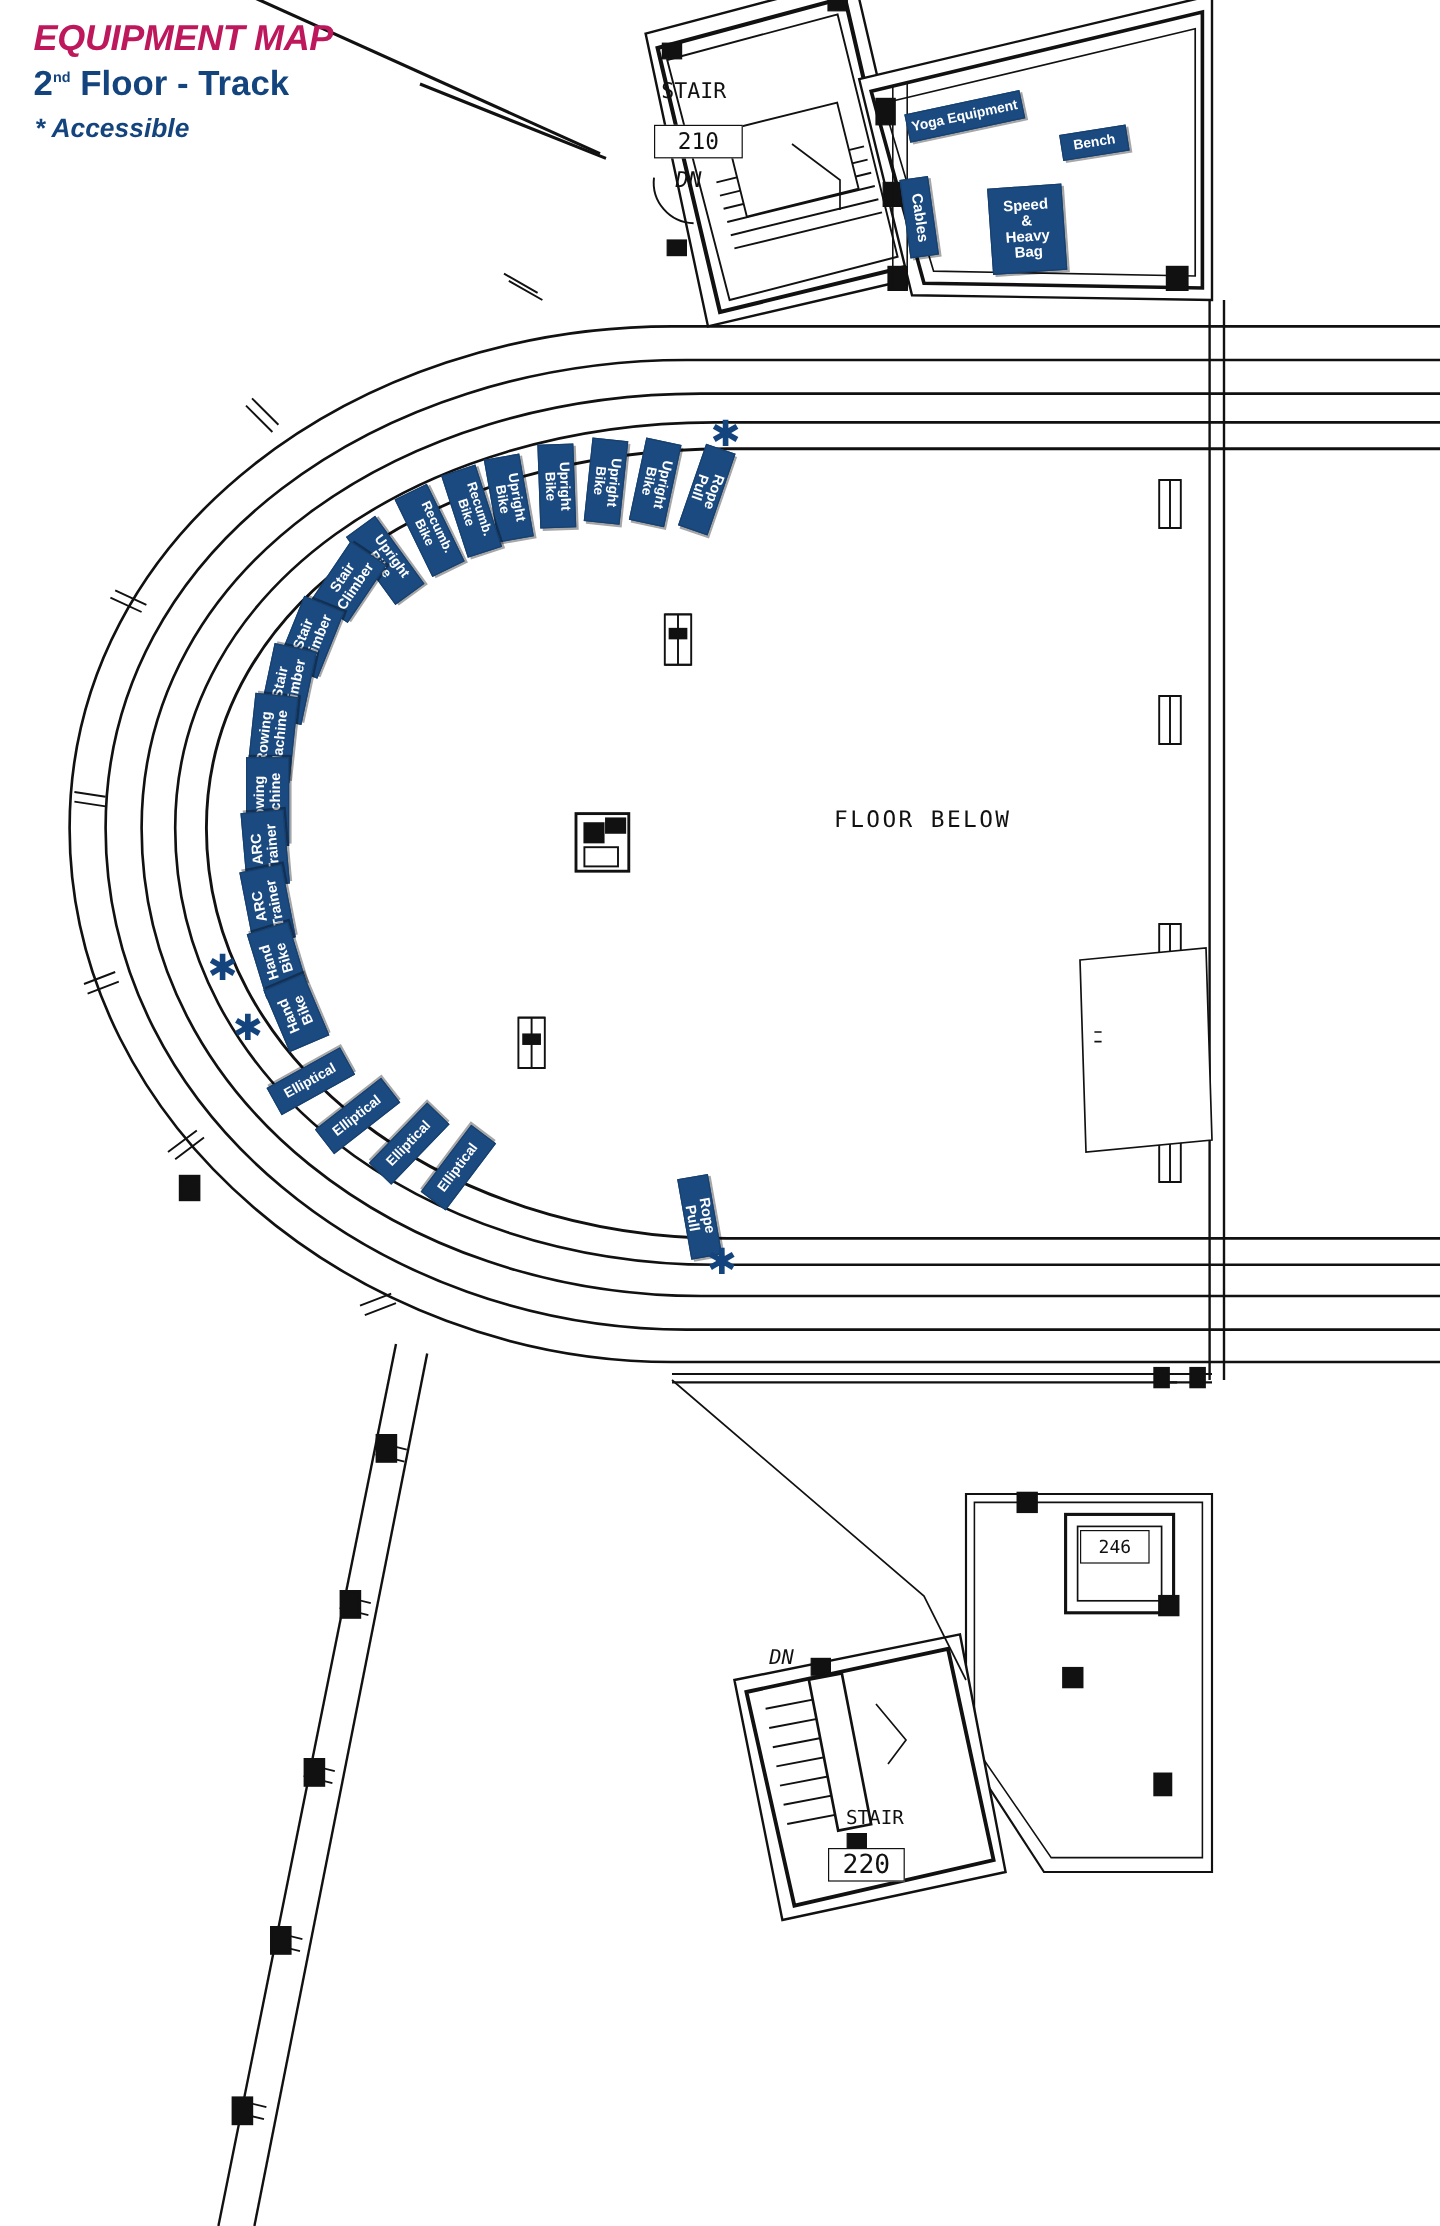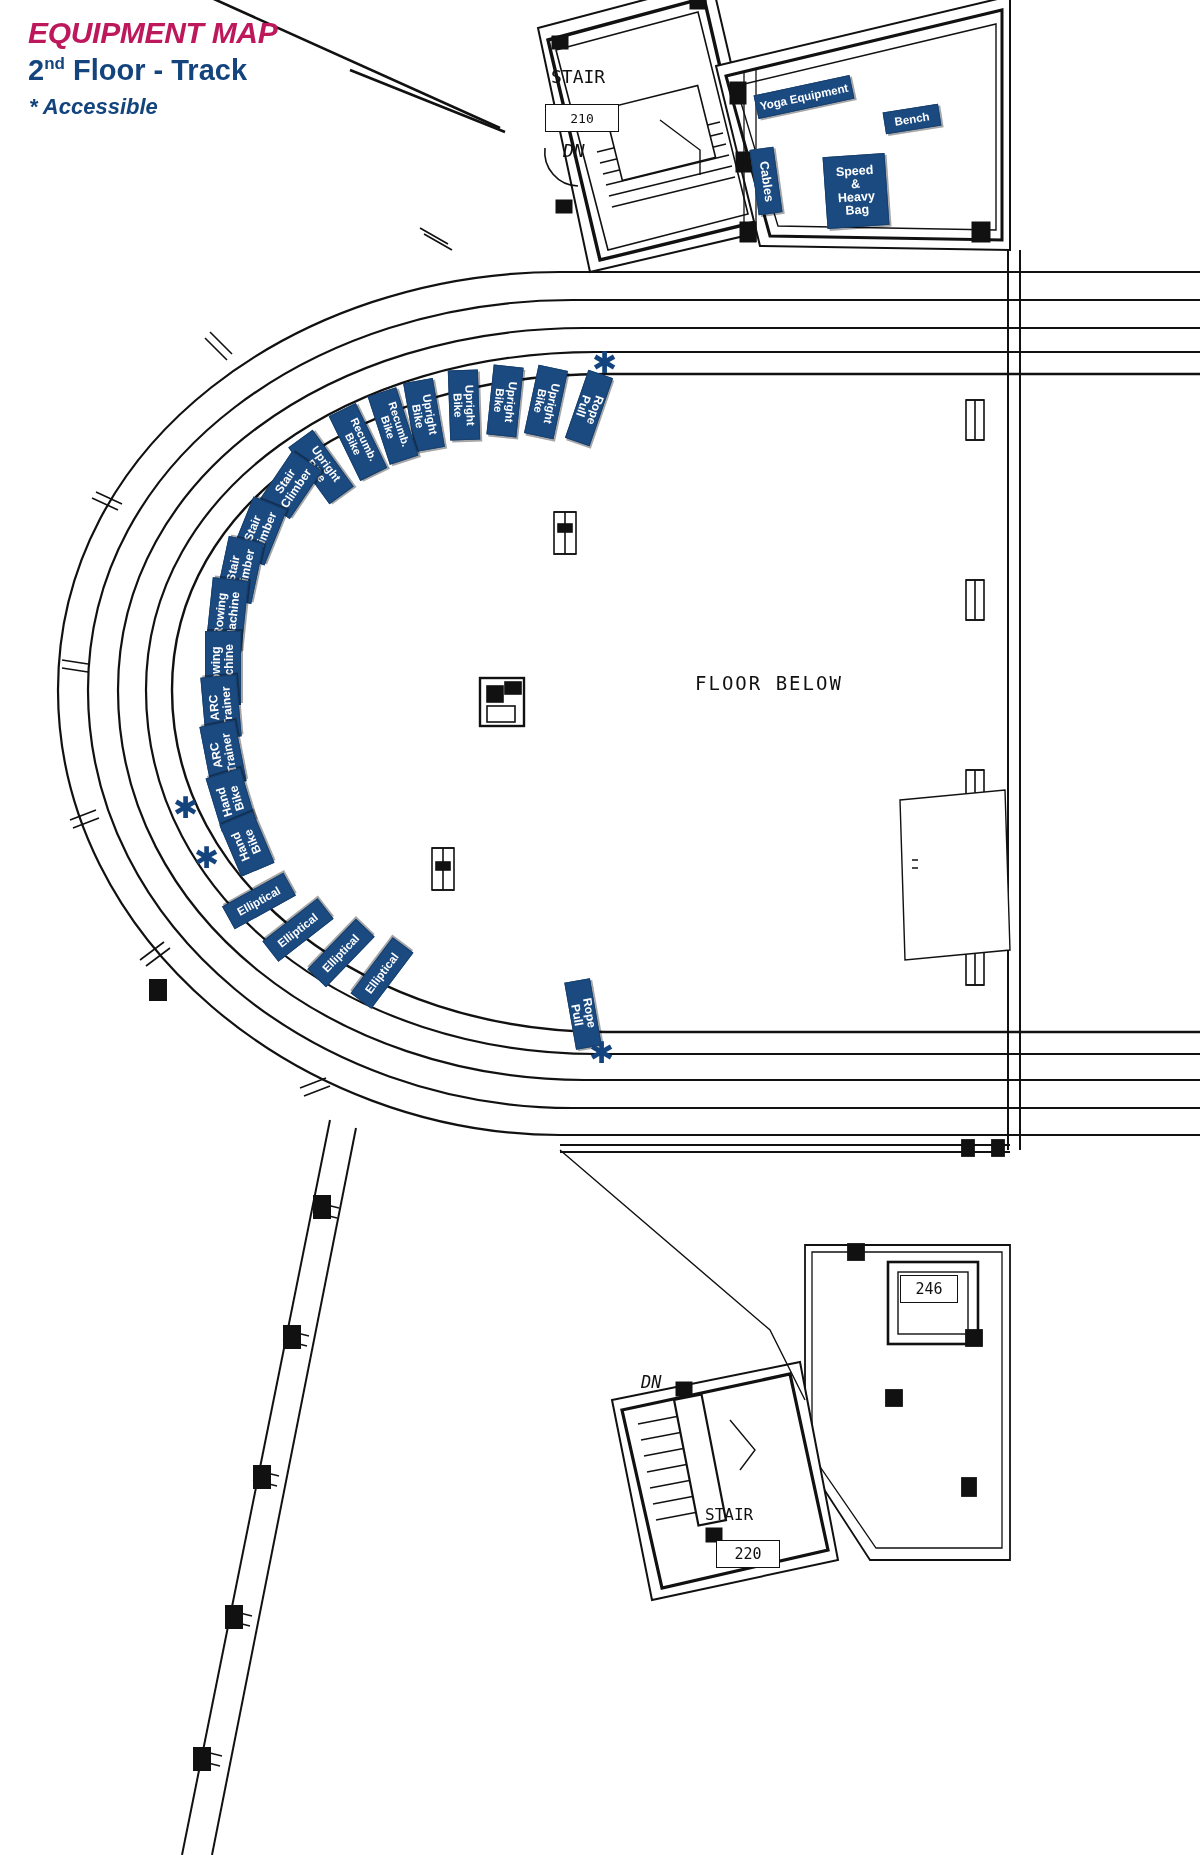--- a/index.html
+++ b/index.html
@@ -3,21 +3,21 @@
 <meta charset="utf-8">
 <style>
   html,body{margin:0;padding:0;background:#ffffff;}
   body{width:1200px;height:1855px;position:relative;overflow:hidden;
        font-family:"Liberation Sans", sans-serif;}
 
   
   #title-block{position:absolute;left:28px;top:18px;z-index:40;}
   #title-block .t1{font-size:30px;font-weight:bold;color:#be185d;letter-spacing:-0.3px;line-height:1.0;font-style:italic;}
   #title-block .t2{font-size:29px;font-weight:bold;color:#14447d;line-height:1.25;margin-top:4px;}
-  #title-block .t2 sup{font-size:17px;}
+  #title-block .t2 sup{font-size:12px;}
   #title-block .t3{font-size:22px;font-weight:bold;font-style:italic;color:#14447d;margin-top:6px;margin-left:1px;}
 
   
   #plan{position:absolute;left:0;top:0;width:1200px;height:1855px;}
 
   
   .tag{position:absolute;background:#1b4a80;color:#fff;font-weight:bold;
        text-align:center;display:flex;align-items:center;justify-content:center;
        box-shadow:2px 2px 0 rgba(0,0,0,.35);
        border:1px solid #17406e;box-sizing:border-box;line-height:1.05;z-index:30;}
@@ -198,29 +198,29 @@
 
   <g fill="none" stroke="#111" stroke-width="1.4">
     <path d="M560 1150 L770 1330 L805 1400"></path>
     <path d="M900 800 L1005 790 L1010 950 L905 960 Z" fill="#fff"></path>
     <path d="M912 860 l6 0 M912 868 l6 0"></path>
   </g>
 </svg>
 
 <div class="ptxt" style="left:551px;top:66px;font-size:18px;">STAIR</div>
 <div class="ptxt" style="left:563px;top:140px;font-size:18px;font-style:italic;">DN</div>
-<div class="rmnum" style="left:545px;top:104px;width:72px;height:26px;font-size:13px;">210</div>
+<div class="rmnum" style="left:545px;top:104px;width:72px;height:26px;font-size:19px;">210</div>
 
 <div class="floorbelow" style="left:695px;top:672px;">FLOOR BELOW</div>
 
 <div class="rmnum" style="left:900px;top:1275px;width:56px;height:26px;font-size:15px;">246</div>
 
 <div class="ptxt" style="left:641px;top:1372px;font-size:17px;font-style:italic;">DN</div>
 <div class="ptxt" style="left:705px;top:1505px;font-size:16px;">STAIR</div>
-<div class="rmnum" style="left:716px;top:1540px;width:62px;height:26px;font-size:15px;text-align:center;">220</div>
+<div class="rmnum" style="left:690px;top:1540px;width:62px;height:26px;font-size:22px;text-align:center;">220</div>
 
 <div class="tag" style="left:755px;top:85px;width:98px;height:24px;font-size:11.5px;transform:rotate(-12deg);">
   <span>Yoga Equipment</span>
 </div>
 
 <div class="tag" style="left:884px;top:108px;width:56px;height:22px;font-size:11.5px;transform:rotate(-9deg);">
   <span>Bench</span>
 </div>
 
 <div class="tag vt" style="left:754px;top:148px;width:24px;height:66px;font-size:12.5px;transform:rotate(-8deg);">

